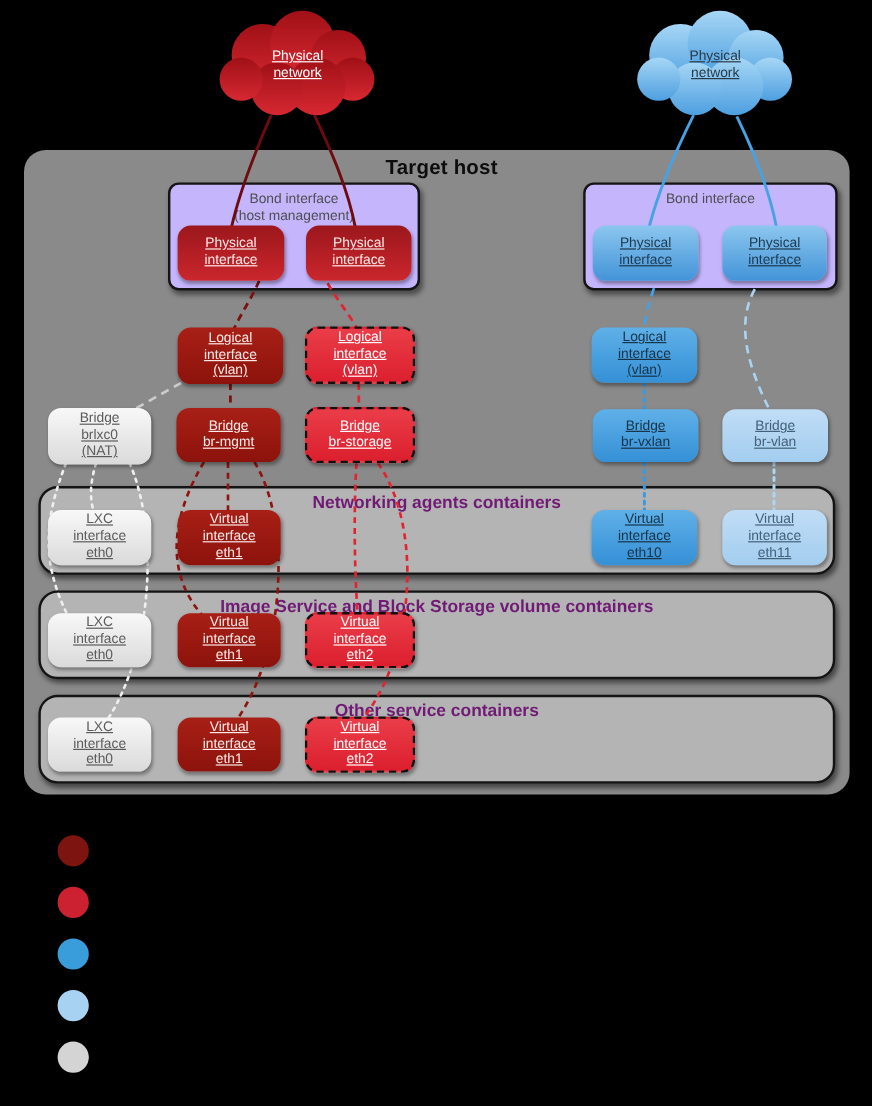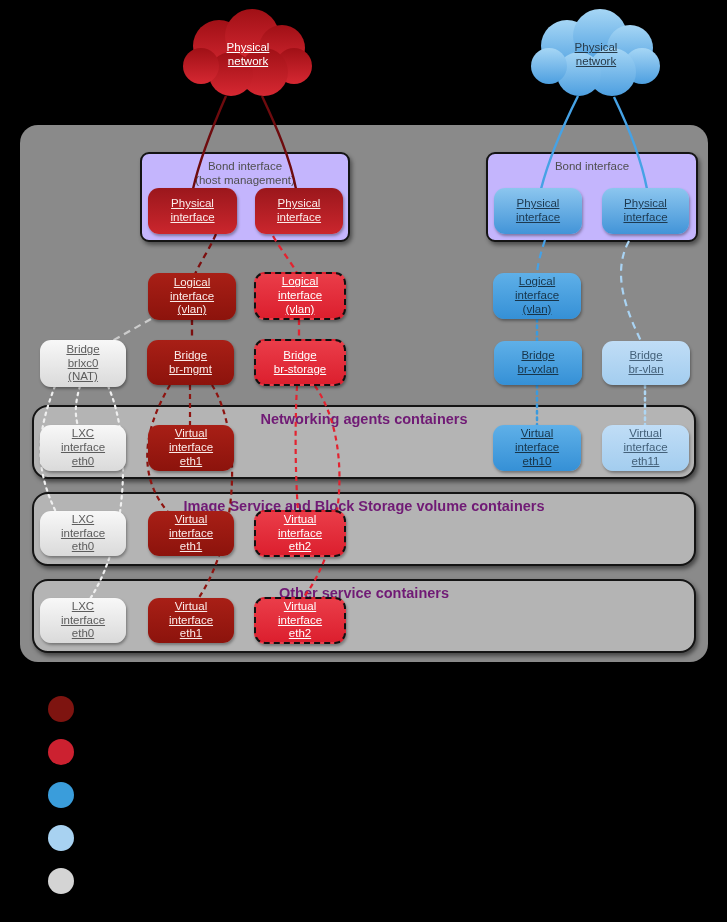--- a/index.html
+++ b/index.html
@@ -56,20 +56,21 @@
   .cloud.red .lbl{color:#ffffff;}
   .cloud.blue .lbl{color:#273a49;}
   .dot{position:absolute;left:48px;width:26px;height:26px;border-radius:50%;z-index:2;}
 </style>
 </head>
 <body>
 
 <div class="stage">
 
   <div class="host"></div>
+  <div class="page-title">Target host</div>
 
   <div class="bar" style="top:405px;">
     <div class="bar-title">Networking agents containers</div>
   </div>
   <div class="bar" style="top:492px;">
     <div class="bar-title">Image Service and Block Storage volume containers</div>
   </div>
   <div class="bar" style="top:579px;">
     <div class="bar-title">Other service containers</div>
   </div>

